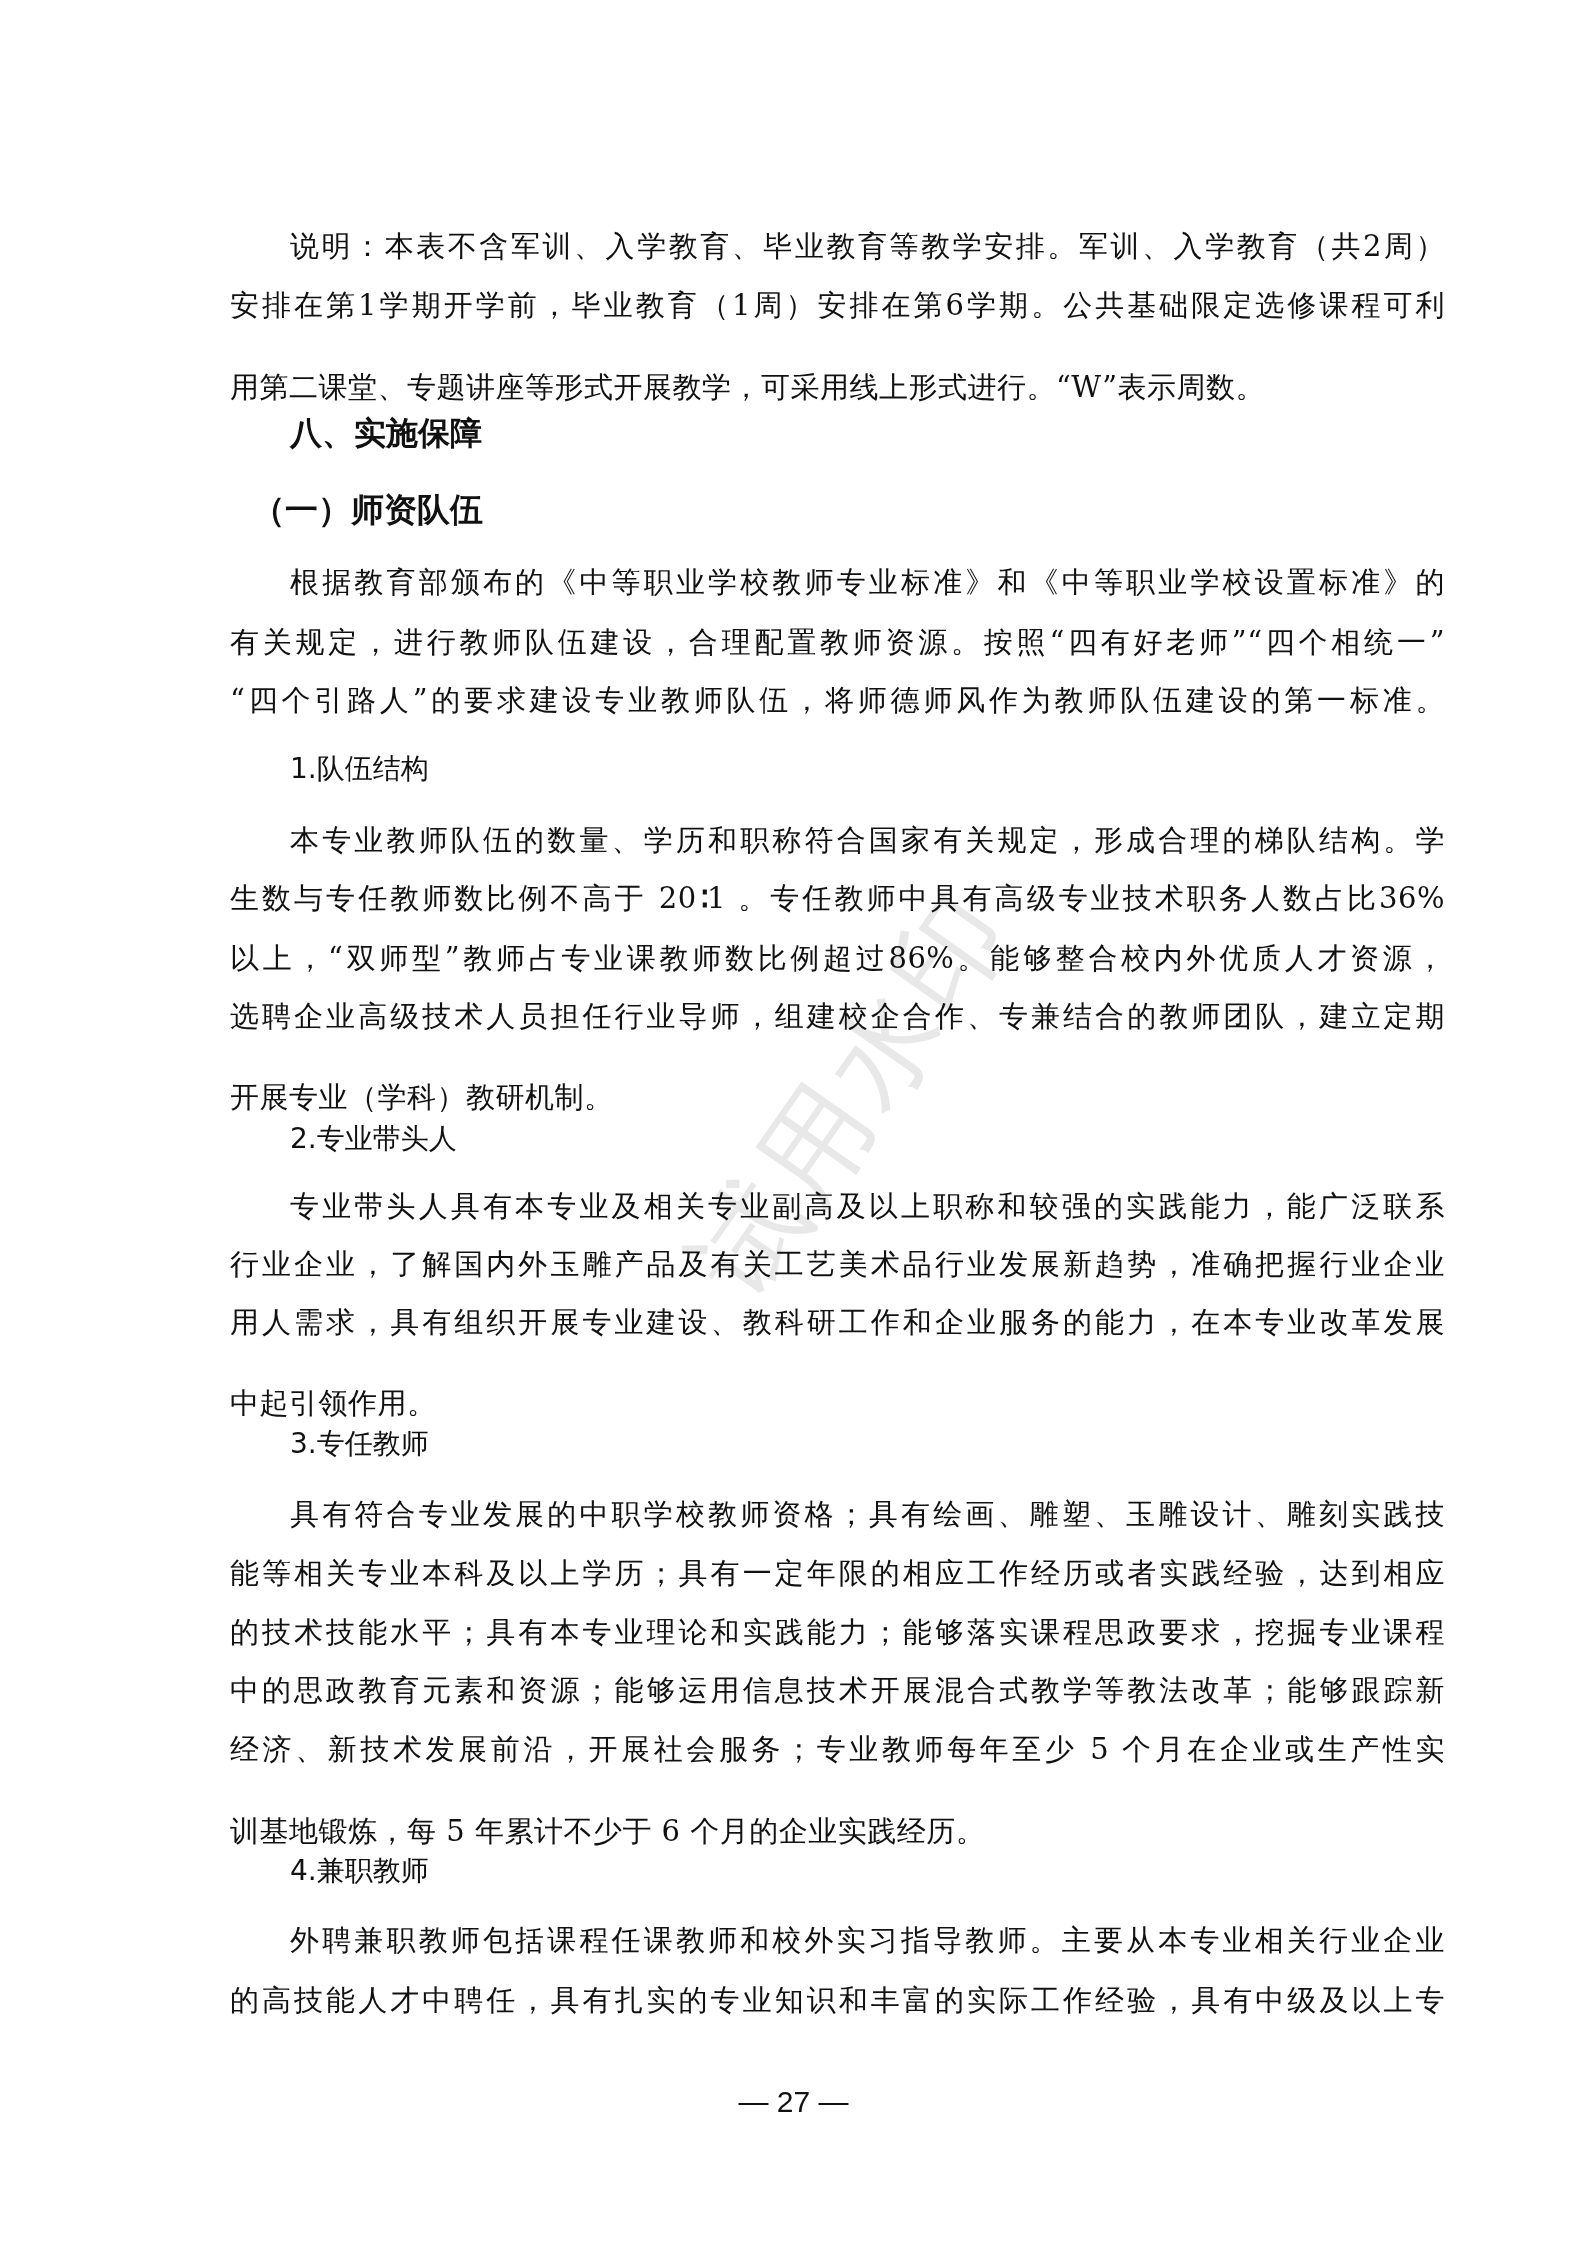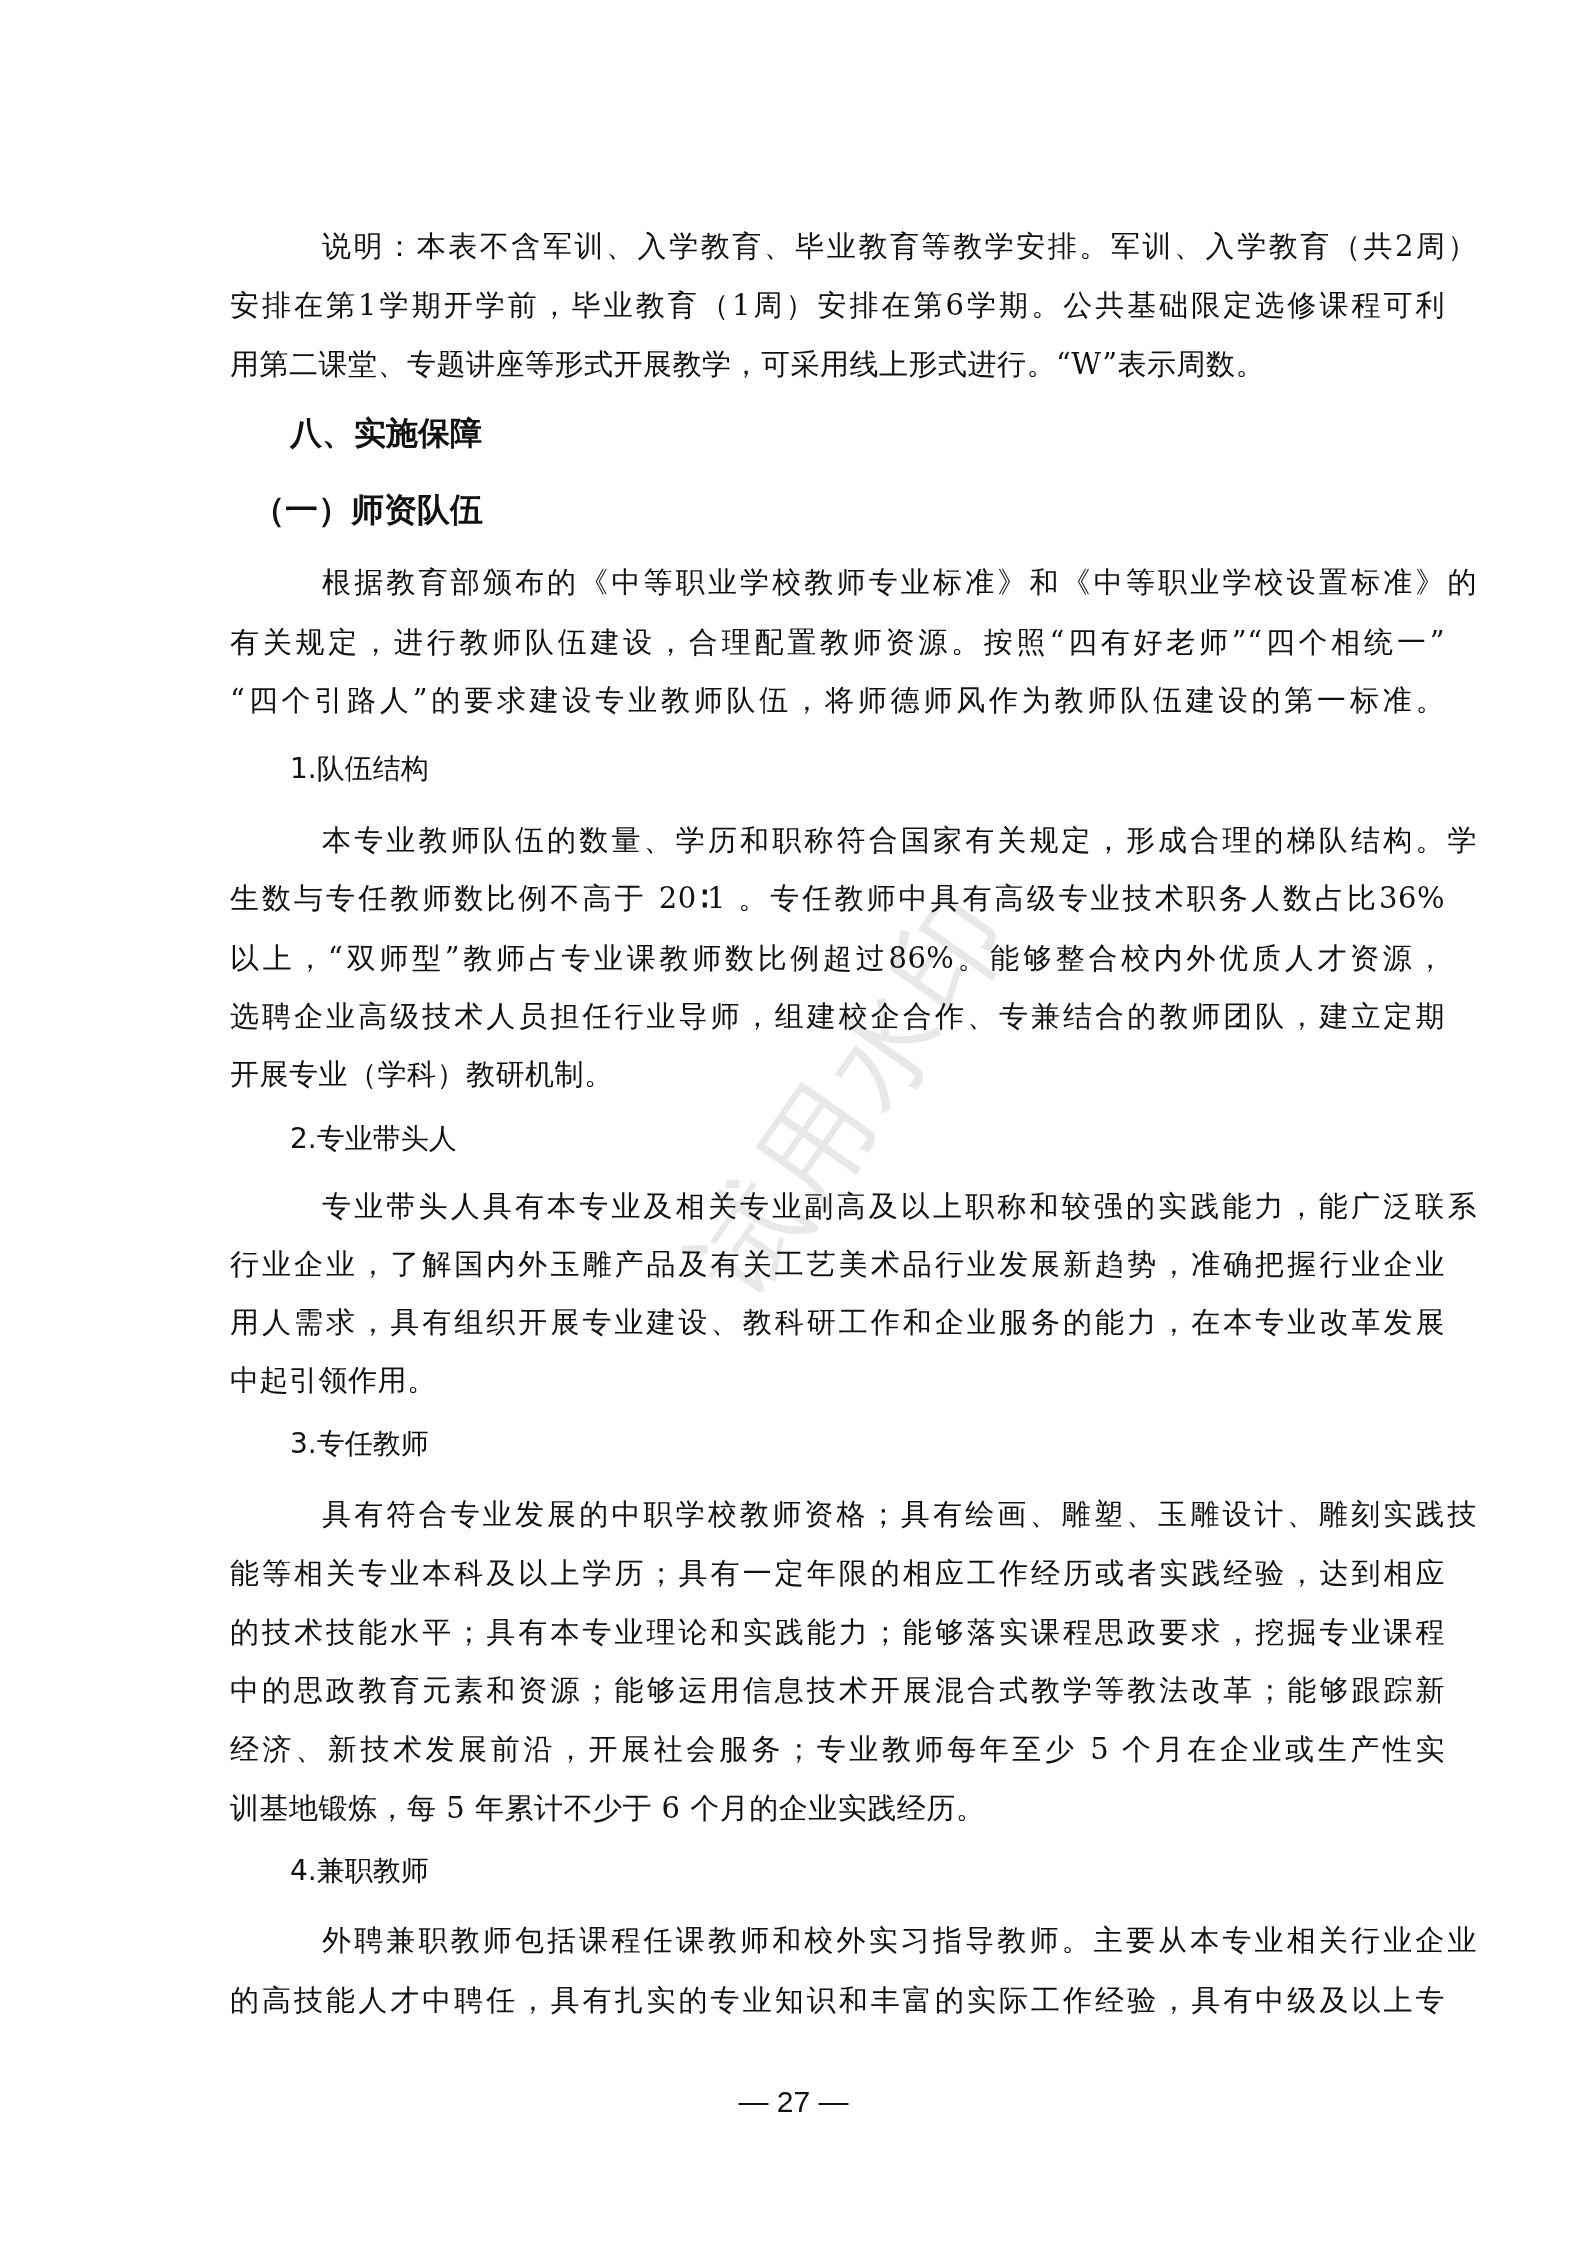--- a/index.html
+++ b/index.html
@@ -1,22 +1,22 @@
 <!DOCTYPE html>
 <html><head>
 <meta charset="utf-8">
 <style>
   html, body { margin: 0; padding: 0; background: #ffffff; }
   body { width: 1587px; height: 2245px; position: relative; overflow: hidden;
          font-family: "DejaVu Serif", "Liberation Serif", serif; color: #111; }
   .page { position: absolute; left: 0; top: 0; width: 1587px; height: 2245px; }
   .line { position: absolute; left: 230px; width: 1215px; font-size: 29px; line-height: 40px;
           white-space: nowrap; text-align: justify; text-align-last: justify; letter-spacing: 0.5px; }
-  .line.last { text-align-last: left; }
-  .indent { left: 290px; width: 1155px; margin-left: 32px; }
+  .line.last { text-align-last: left; margin-top: 23px; }
+  .indent { left: 290px; width: 1155px; }
   .h1 { position: absolute; left: 290px; font-size: 32px; font-weight: bold; font-family: "DejaVu Sans", sans-serif; }
   .h2 { position: absolute; left: 252px; font-size: 33px; font-weight: bold; font-family: "DejaVu Sans", sans-serif; }
   .h3 { position: absolute; left: 290px; font-size: 28px; font-weight: normal; font-family: "DejaVu Sans", sans-serif; }
   .pagenum { position: absolute; left: 0; width: 1587px; top: 2085px; text-align: center; font-size: 30px;
              font-family: Liberation Sans, sans-serif; }
   .watermark { position: absolute; left: 620px; top: 1020px; font-size: 110px; color: rgba(0,0,0,0.09);
                transform: rotate(-55deg); transform-origin: center; white-space: nowrap;
                font-family: "DejaVu Sans", sans-serif; letter-spacing: 6px; pointer-events: none; }
 </style>
 </head>

